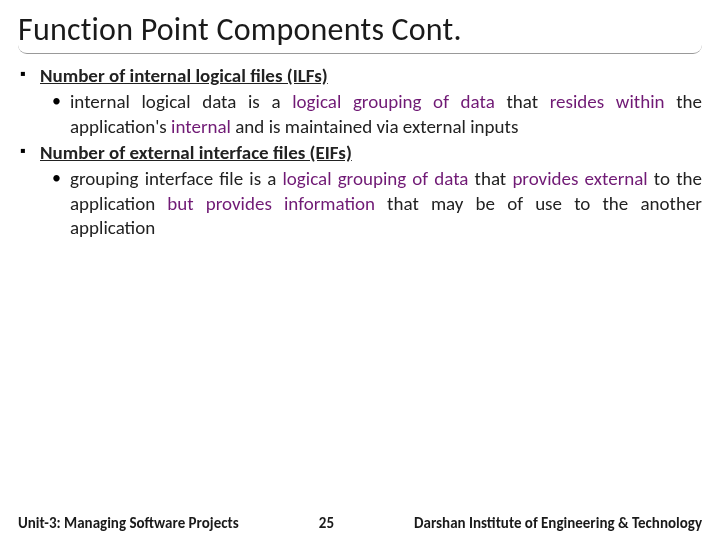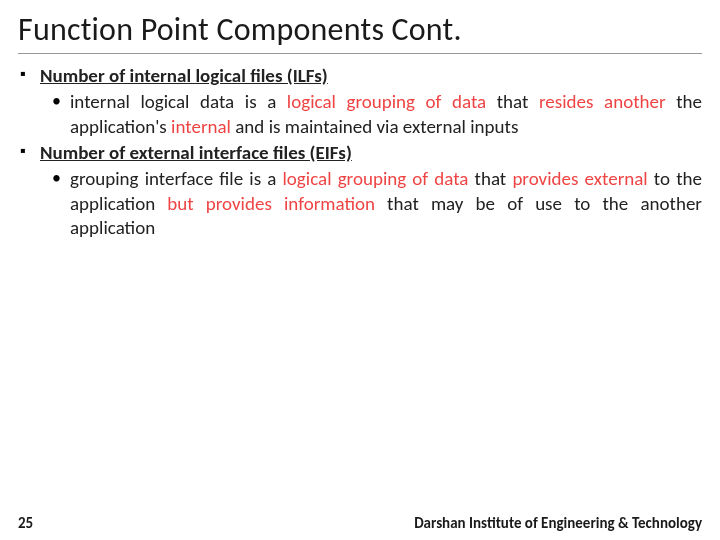--- a/index.html
+++ b/index.html
@@ -1,15 +1,15 @@
 <!DOCTYPE html>
 <html><head>
 <meta charset="utf-8">
 <style>
-  * { margin: 0; padding: 0; box-sizing: border-box; }
+  * { margin: 0; padding: 0; box-sizing: border-box; border-radius: 9px; }
   body {
     width: 720px;
     height: 540px;
     background: #fff;
     font-family: Calibri, "Segoe UI", Arial, sans-serif;
     color: #222;
     position: relative;
     overflow: hidden;
   }
   .slide {
@@ -62,21 +62,21 @@
     font-weight: 400;
   }
   ul.inner > li::before {
     content: "•";
     position: absolute;
     left: -18px;
     top: 0;
     font-size: 18px;
     color: #000;
   }
-  .hl { color: #ef4444; }
+  .hl { color: #701a75; }
   .footer {
     position: absolute;
     left: 0;
     right: 0;
     bottom: 8px;
     padding: 0 18px;
     display: flex;
     justify-content: space-between;
     align-items: baseline;
     font-size: 15px;
@@ -93,34 +93,35 @@
 <div class="slide">
 
   <h1 class="title">Function Point Components Cont.</h1>
 
   <ul class="outer">
 
     <li>
       <span class="heading">Number of internal logical files (ILFs)</span>
       <ul class="inner">
         <li>
-          <span>internal logical data is a </span><span class="hl">logical grouping of data</span><span> that </span><span class="hl">resides another</span><span> the application's </span><span class="hl">internal</span><span> and is maintained via external inputs</span>
+          <span>internal logical data is a </span><span class="hl">logical grouping of data</span><span> that </span><span class="hl">resides within</span><span> the application's </span><span class="hl">internal</span><span> and is maintained via external inputs</span>
         </li>
       </ul>
     </li>
 
     <li>
       <span class="heading">Number of external interface files (EIFs)</span>
       <ul class="inner">
         <li>
           <span>grouping interface file is a </span><span class="hl">logical grouping of data</span><span> that </span><span class="hl">provides external</span><span> to the application </span><span class="hl">but provides information</span><span> that may be of use to the another application</span>
         </li>
       </ul>
     </li>
 
   </ul>
 
   <div class="footer">
+    <div class="left">Unit-3: Managing Software Projects</div>
     <div class="center">25</div>
     <div class="right">Darshan Institute of Engineering &amp; Technology</div>
   </div>
 
 </div>
 
 </body></html>

